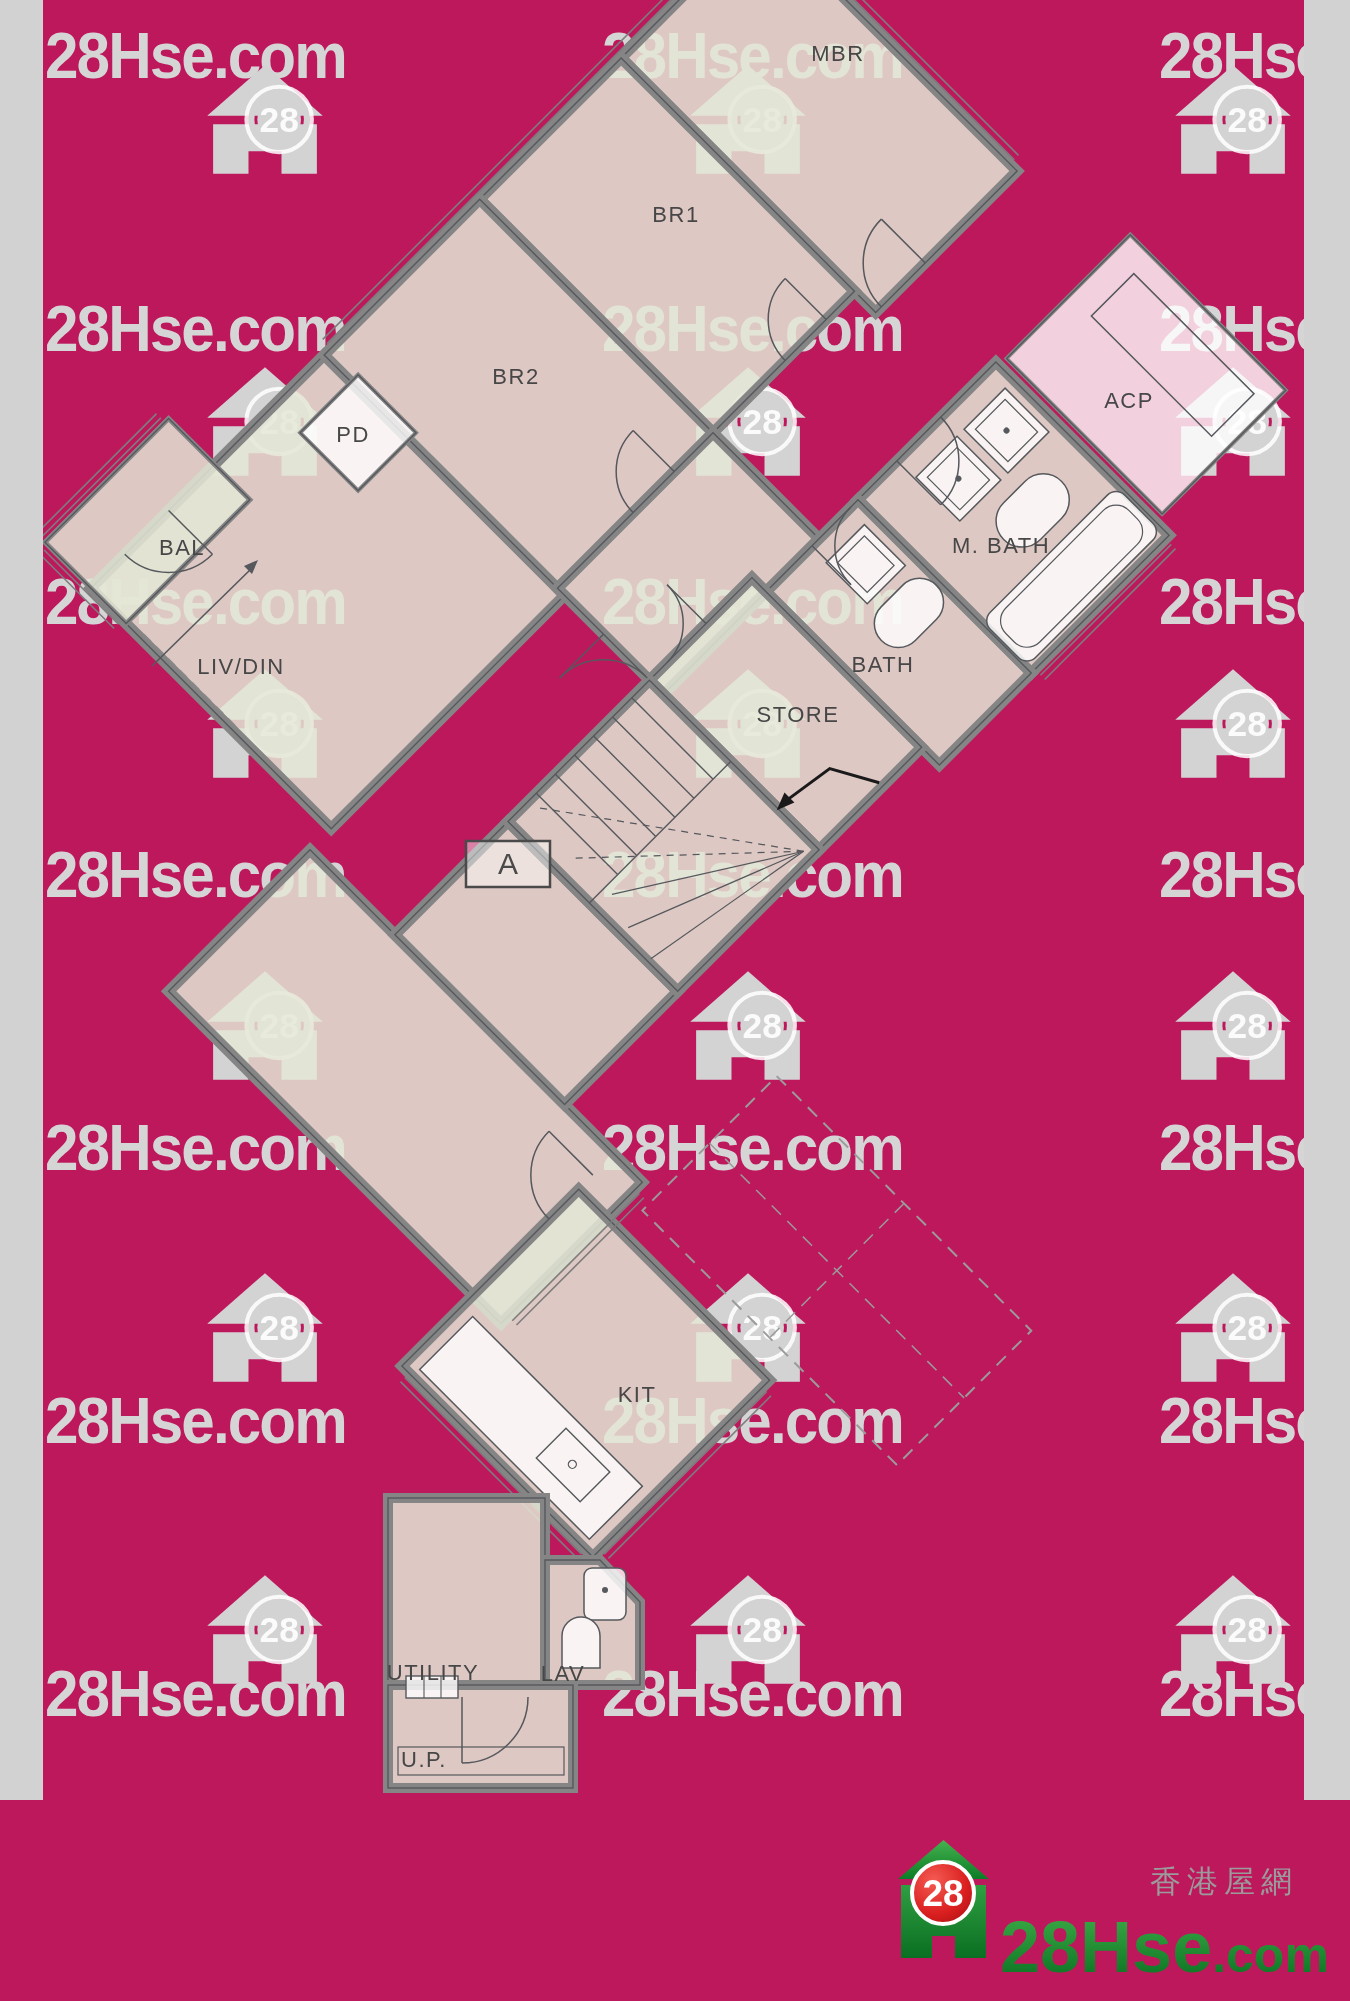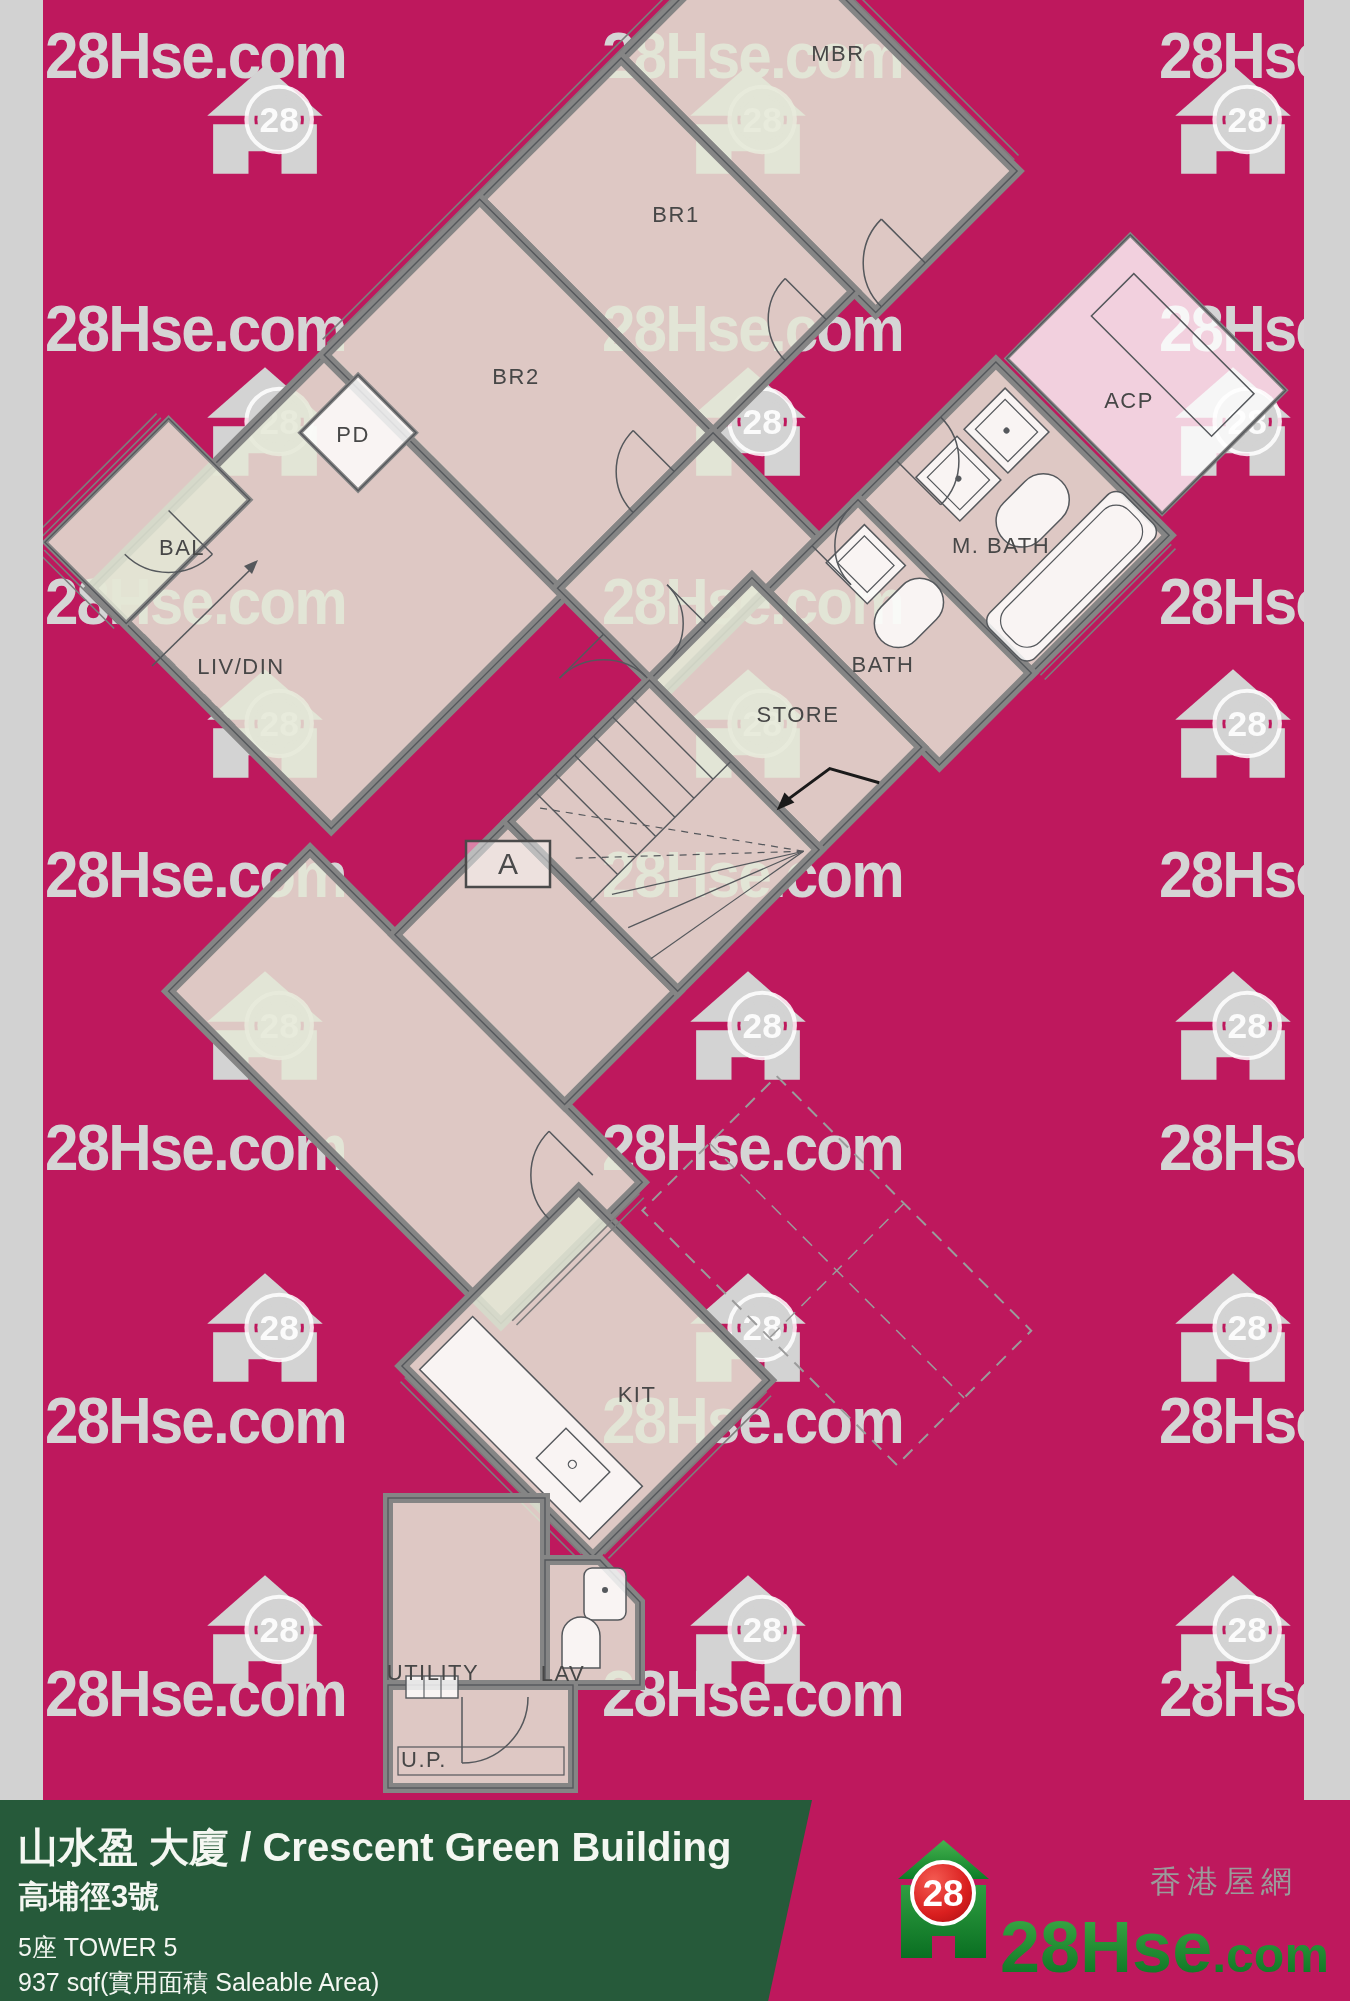--- a/index.html
+++ b/index.html
@@ -277,26 +277,20 @@
       <text x="798" y="722" text-anchor="middle" font-size="22" letter-spacing="1.5" fill="#474747" font-family="Liberation Sans, sans-serif">STORE</text>
       <text x="637" y="1402" text-anchor="middle" font-size="22" letter-spacing="1.5" fill="#474747" font-family="Liberation Sans, sans-serif">KIT</text>
       <text x="433" y="1680" text-anchor="middle" font-size="22" letter-spacing="1.5" fill="#474747" font-family="Liberation Sans, sans-serif">UTILITY</text>
       <text x="563" y="1681" text-anchor="middle" font-size="22" letter-spacing="1.5" fill="#474747" font-family="Liberation Sans, sans-serif">LAV</text>
       <text x="424" y="1767" text-anchor="middle" font-size="22" letter-spacing="1.5" fill="#474747" font-family="Liberation Sans, sans-serif">U.P.</text>
     </svg>
 
   <div class="edge-strip" id="strip-left" style="left: 0px; width: 43px; background: rgb(210, 210, 210);"></div>
   <div class="edge-strip" id="strip-right" style="left: 1304px; width: 46px; background: rgb(210, 210, 210);"></div>
 
-  <div id="footer" style="background: rgb(38, 90, 58);">
-    <div class="ft" id="ft-title">山水盈 大廈 / Crescent Green Building</div>
-    <div class="ft" id="ft-address">高埔徑3號</div>
-    <div class="ft" id="ft-tower">5座  TOWER 5</div>
-    <div class="ft" id="ft-area">937 sqf(實用面積 Saleable Area)</div>
-  </div>
 
   <svg id="brand-svg" width="500" height="201" viewBox="0 0 500 201">
     <defs>
       <linearGradient id="bgrad" x1="0" y1="0" x2="0" y2="1">
         <stop offset="0" stop-color="#45b24f"></stop>
           <stop offset="1" stop-color="#0b7d26"></stop>
       </linearGradient>
       <linearGradient id="bgrad2" x1="0" y1="0" x2="0" y2="1">
         <stop offset="0" stop-color="#2f9e41"></stop>
           <stop offset="1" stop-color="#0a6f22"></stop>

